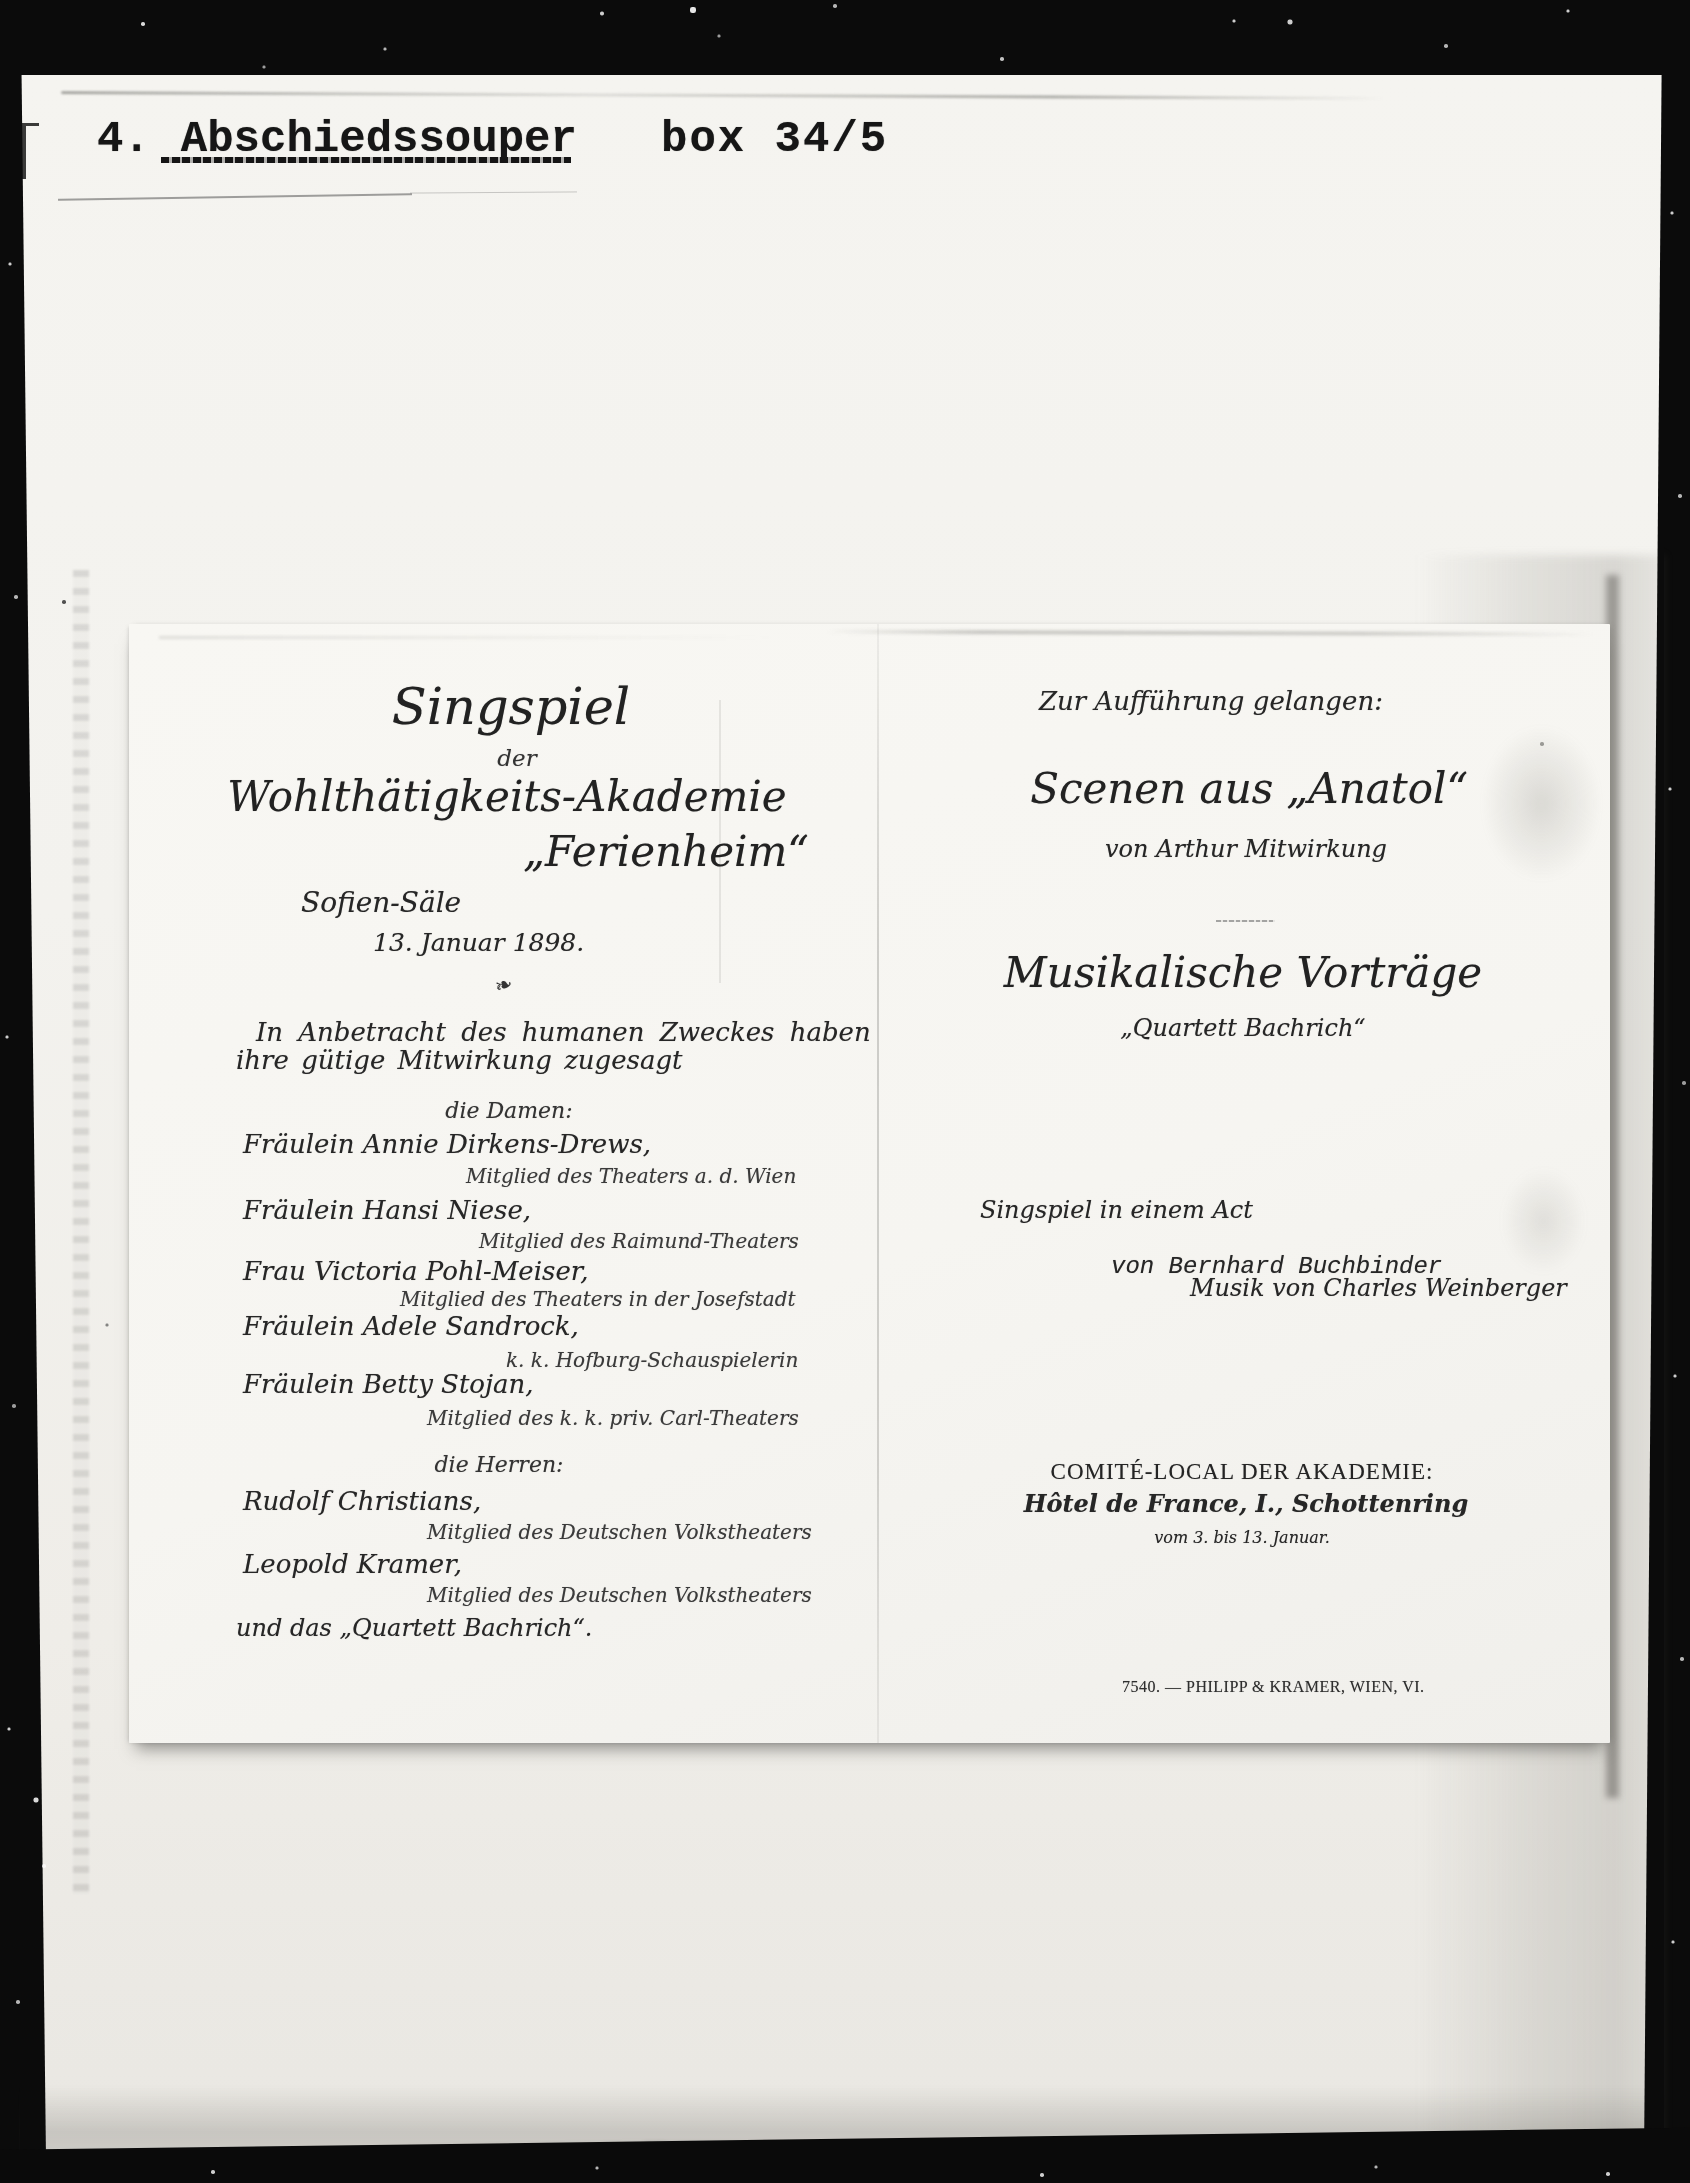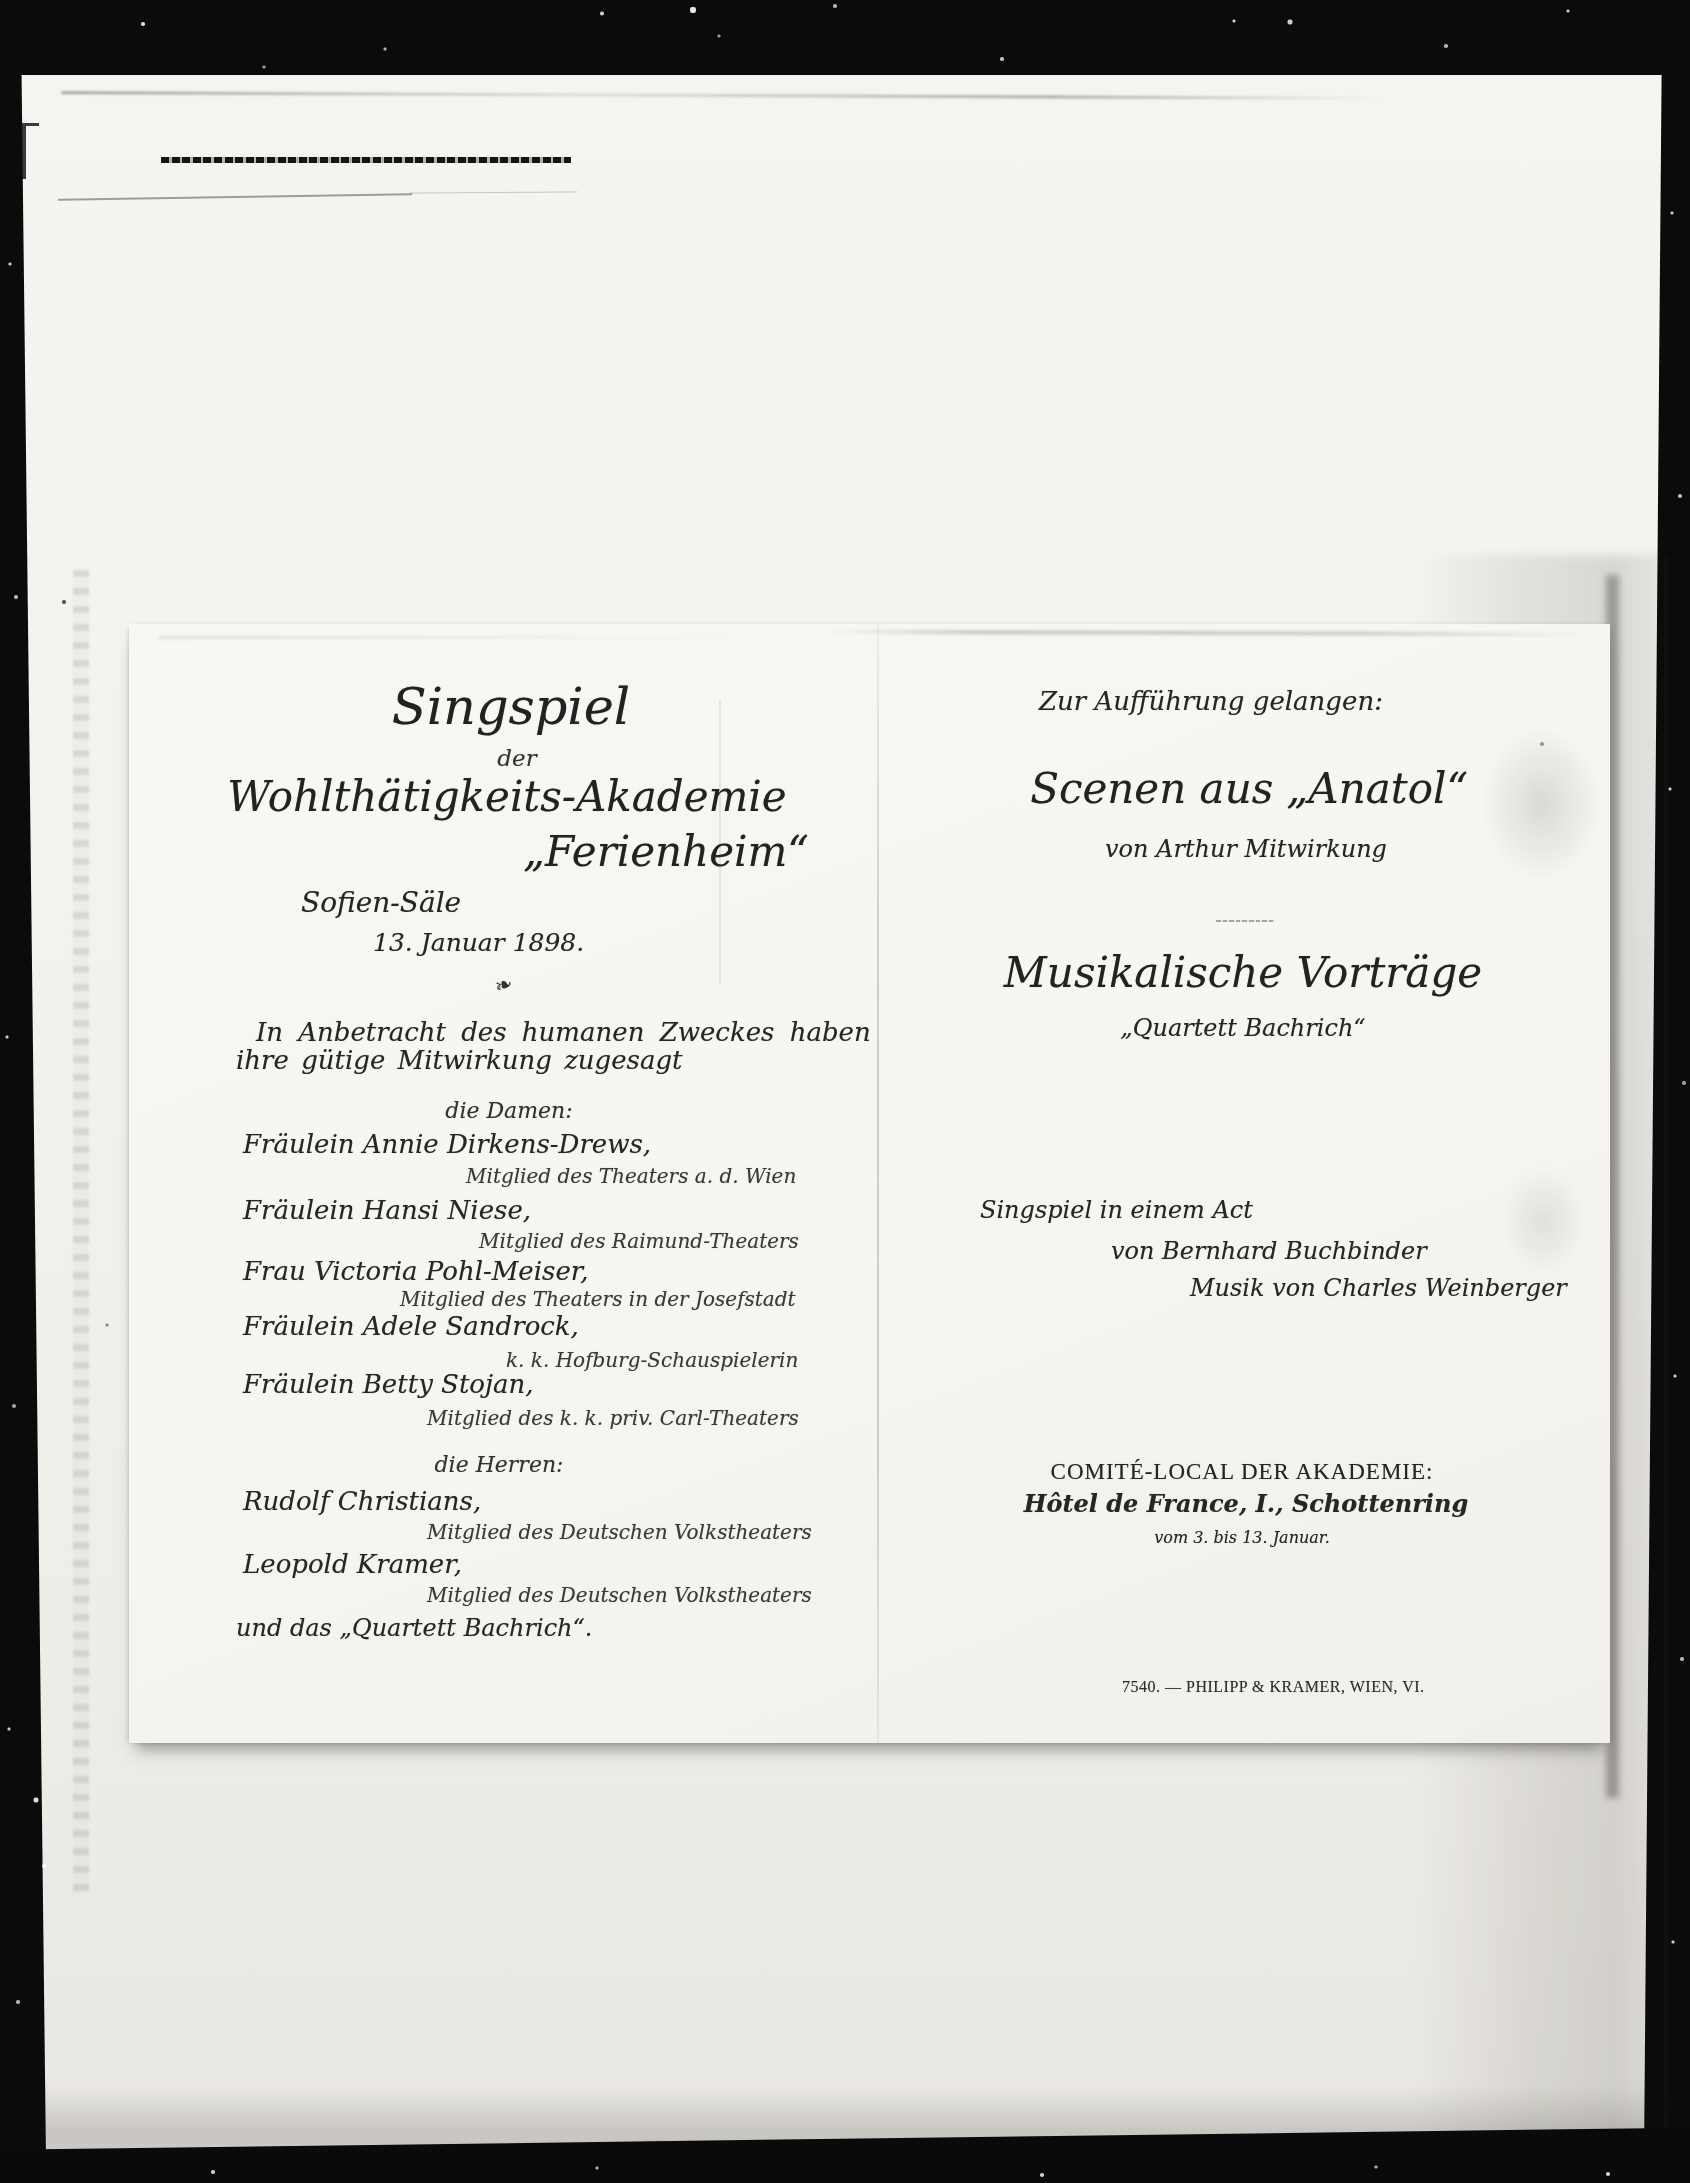--- a/index.html
+++ b/index.html
@@ -119,20 +119,24 @@
     <div class="pencil-line2"></div>
     <div class="crop-mark"></div>
     <div class="left-streak"></div>
     <div class="right-band"></div>
     <div class="right-crease"></div>
     <div class="bottom-smudge"></div>
     <div class="smear1"></div>
     <div class="smear2"></div>
     <div class="smear3"></div>
 
+    <div class="archive-label">
+      <span class="idx">4.</span><span>Abschiedssouper</span>
+      <span class="boxref">box 34/5</span>
+    </div>
     <div class="label-underline"></div>
 
     <div class="program-page">
       <div class="page-top-shadow"></div>
       <div class="page-top-shadow-l"></div>
       <div class="fold-line"></div>
       <div class="minor-crease"></div>
       <div class="stain-blob"></div>
       <div class="stain-blob2"></div>
 
@@ -172,21 +176,21 @@
       <div class="line md" style="left:910px;top:62px;">Zur Aufführung gelangen:</div>
       <div class="line lg c" style="left:1120px;top:140px;">Scenen aus „Anatol“</div>
       <div class="line md48 c" style="left:1117px;top:211px;">von Arthur Mitwirkung</div>
 
       <div class="divider"></div>
 
       <div class="line lg c" style="left:1114px;top:324px;">Musikalische Vorträge</div>
       <div class="line md48 c" style="left:1114px;top:390px;">„Quartett Bachrich“</div>
 
       <div class="line md48" style="left:851px;top:572px;">Singspiel in einem Act</div>
-      <div class="line md48" style="left:982px;top:613px;">von Bernhard Buchbinder</div>
+      <div class="line md48" style="left:982px;top:629px;font-family:Liberation Mono, monospace;">von Bernhard Buchbinder</div>
       <div class="line md48" style="left:1061px;top:650px;">Musik von Charles Weinberger</div>
 
       <div class="line caps c" style="left:1113px;top:835px;">COMITÉ-LOCAL DER AKADEMIE:</div>
       <div class="line hotel c" style="left:1117px;top:865px;">Hôtel de France, I., Schottenring</div>
       <div class="line vom c" style="left:1113px;top:904px;">vom 3. bis 13. Januar.</div>
 
       <div class="line imprint" style="left:993px;top:1054px;">7540. — PHILIPP &amp; KRAMER, WIEN, VI.</div>
     </div>
   </div>
 

